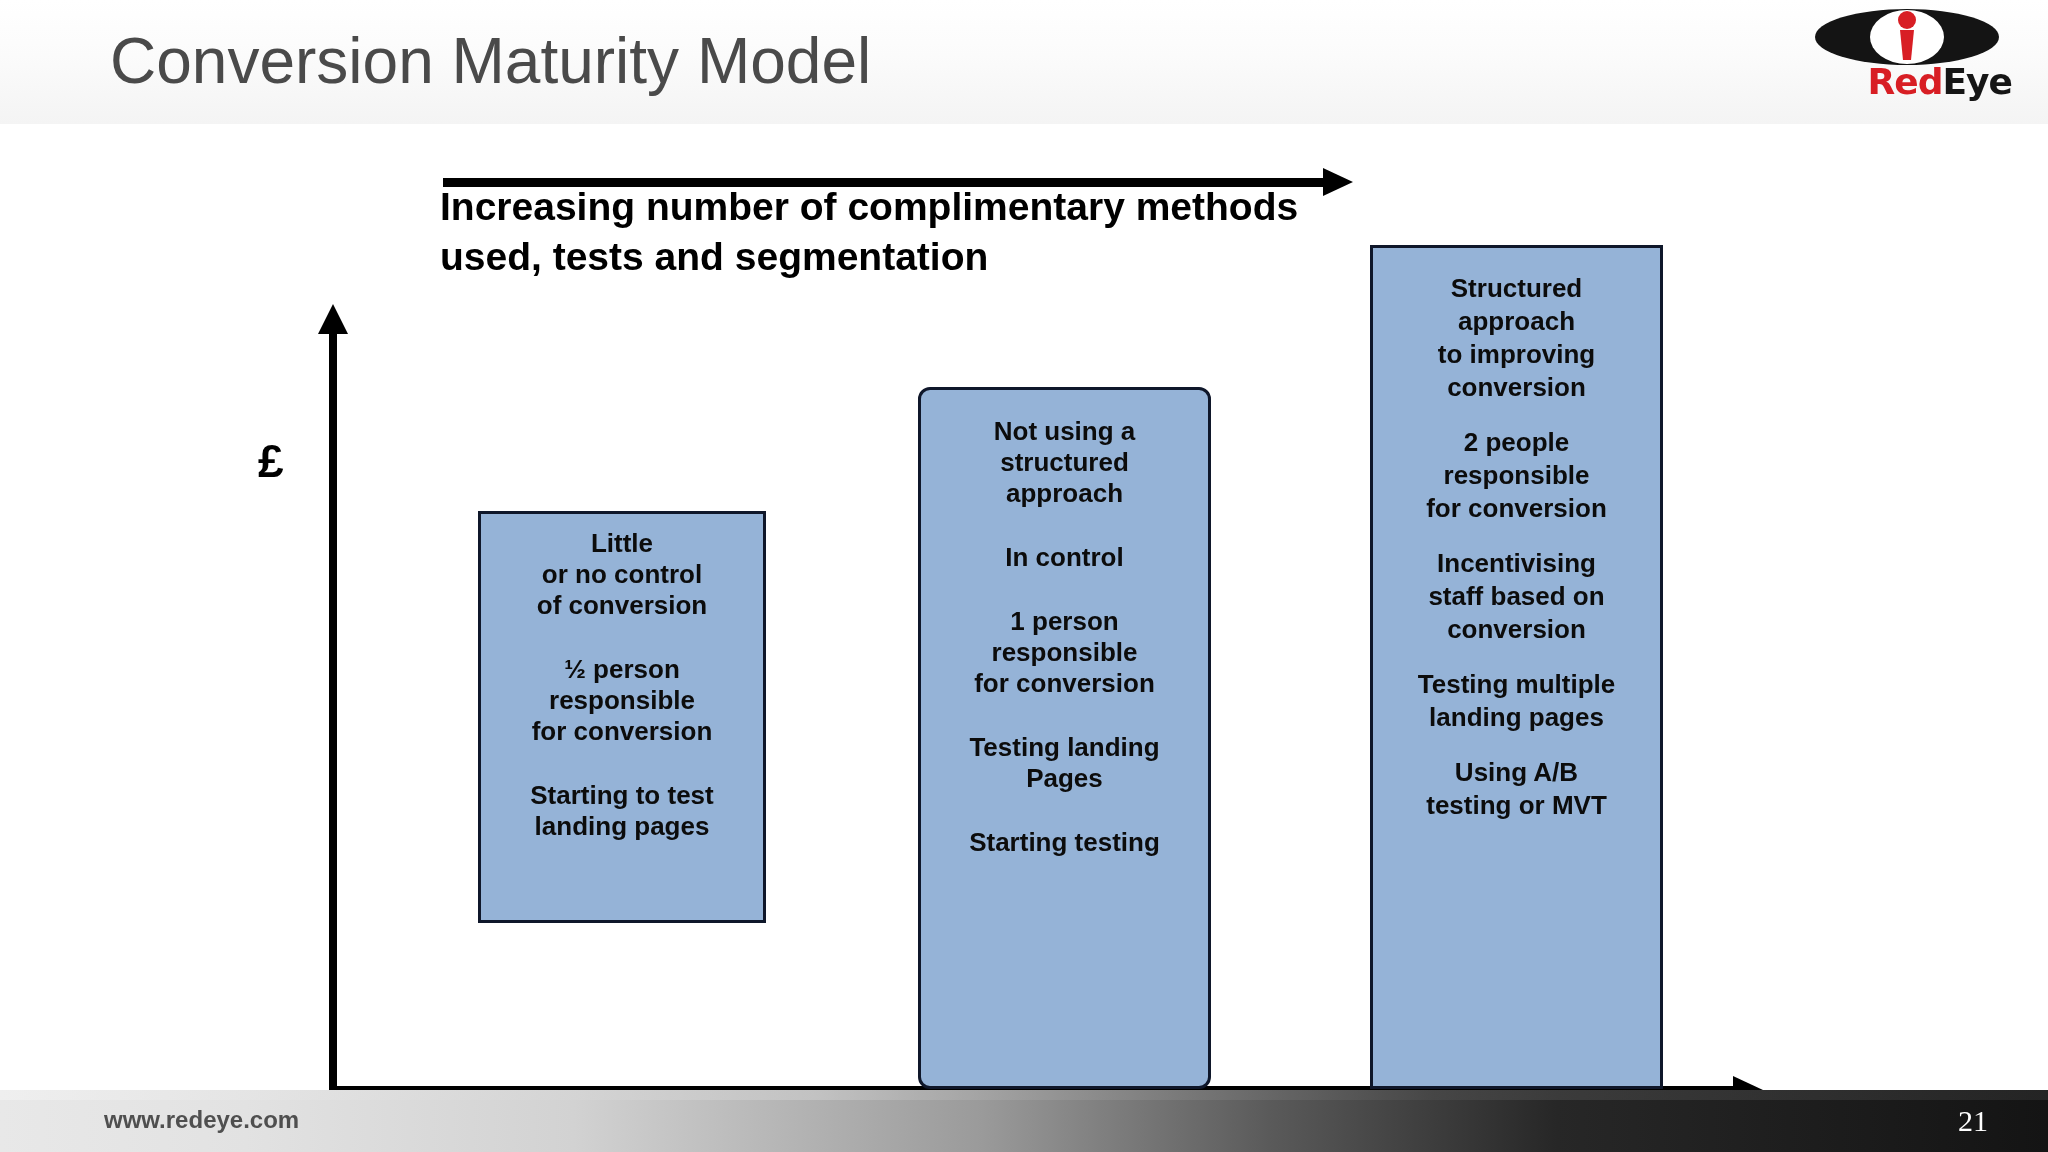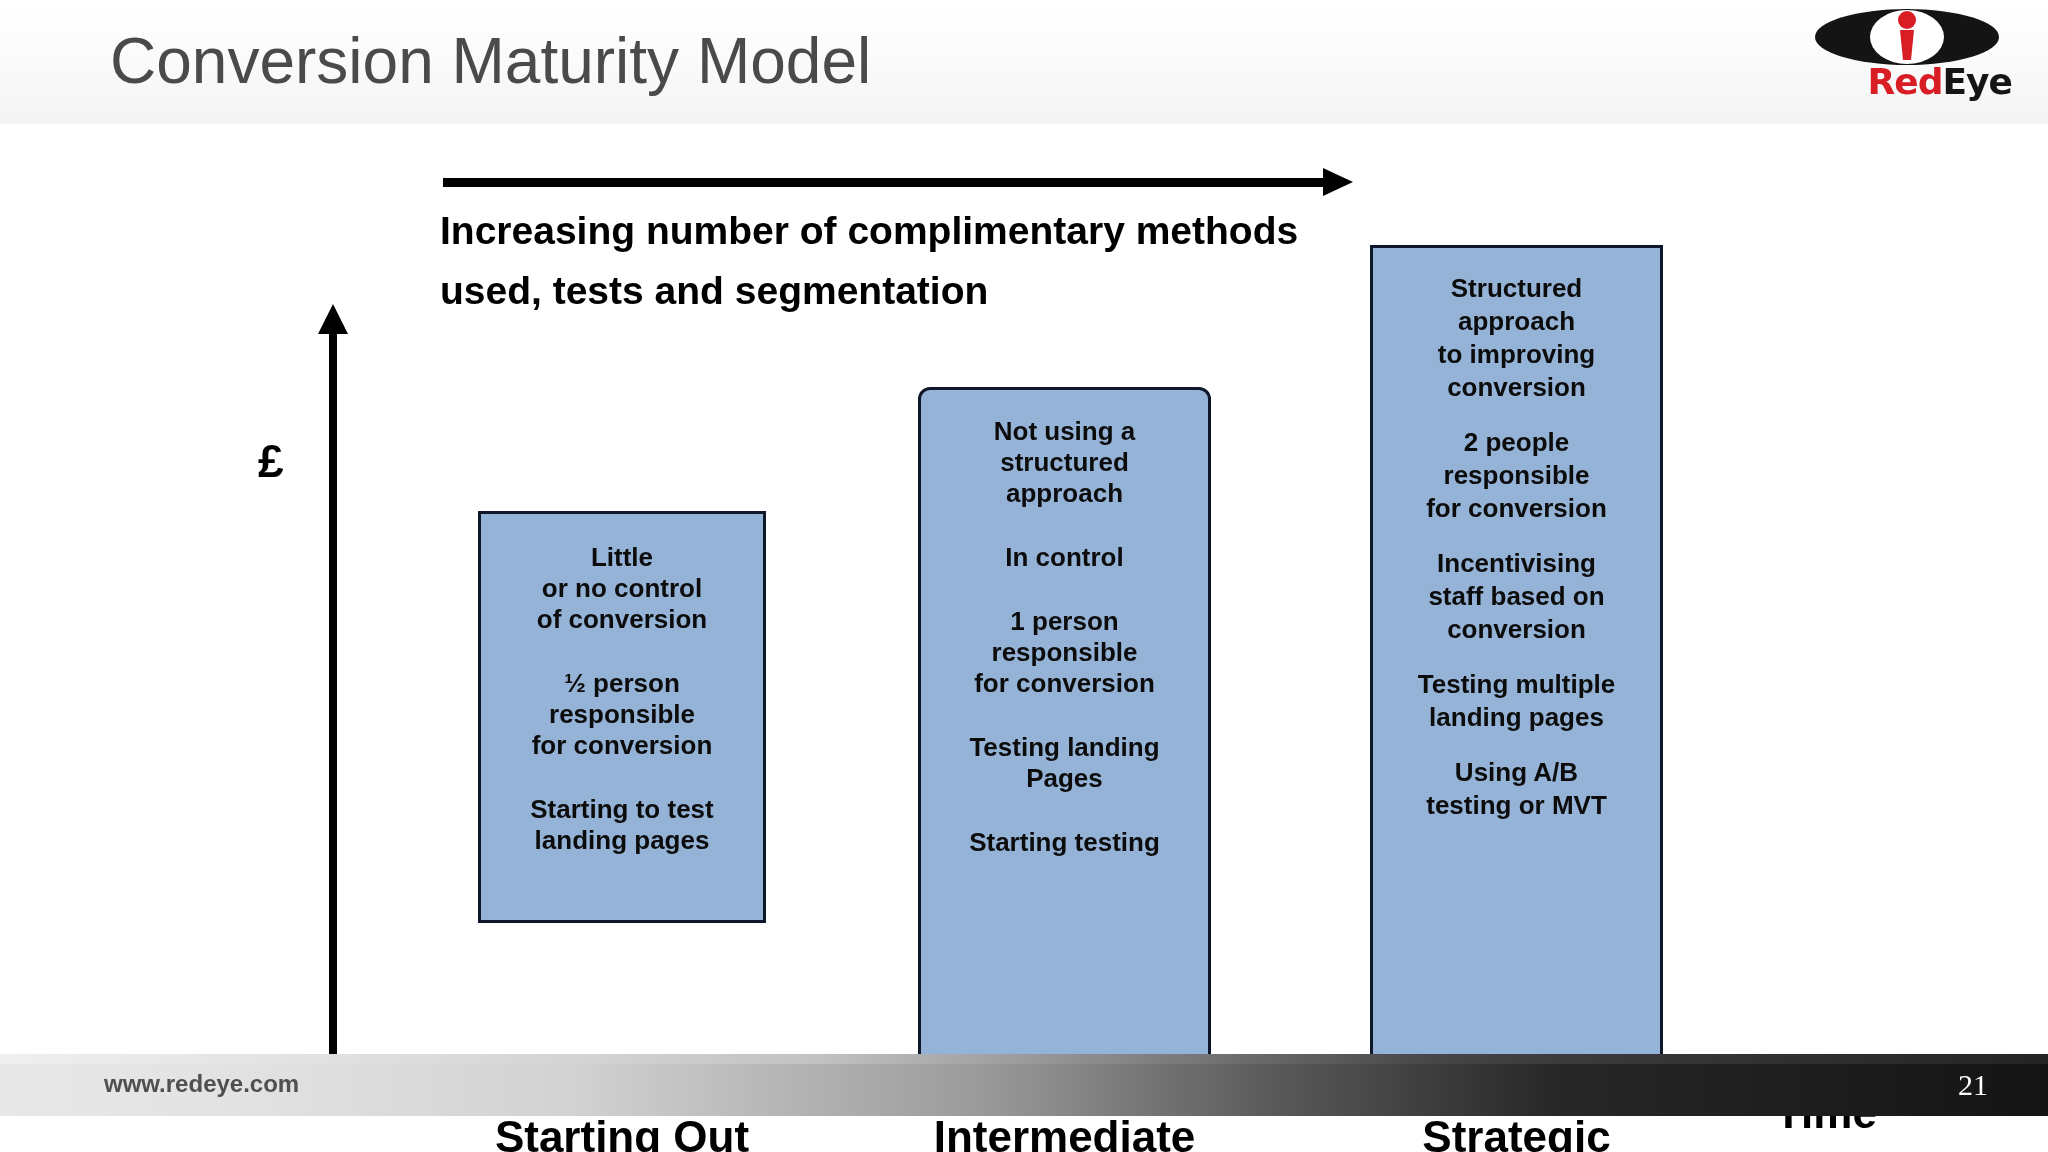--- a/index.html
+++ b/index.html
@@ -81,25 +81,25 @@
   #top-arrow-head {
     position: absolute;
     left: 1323px; top: 44px;
     width: 0; height: 0;
     border-top: 14px solid transparent;
     border-bottom: 14px solid transparent;
     border-left: 30px solid #000000;
   }
   #top-arrow-caption {
     position: absolute;
-    left: 440px; top: 77px;
+    left: 440px; top: 58px;
     width: 900px;
     font-size: 39px;
     font-weight: bold;
-    line-height: 60px;
+    line-height: 50px;
     color: #000000;
     font-family: "Liberation Sans", sans-serif;
   }
 
   
   #y-axis-line {
     position: absolute;
     left: 329px; top: 205px;
     width: 8px; height: 765px;
     background: #000000;
@@ -163,21 +163,21 @@
     font-weight: bold;
     color: #0c0c0c;
     text-align: center;
     line-height: 31px;
     width: 100%;
     font-family: "Liberation Sans", sans-serif;
     white-space: pre-line;
   }
   .bar-text + .bar-text { margin-top: 33px; }
 
-  #bar-1 { left: 478px; top: 387px;  width: 288px; height: 412px; padding-top: 28px; }
+  #bar-1 { left: 478px; top: 387px;  width: 288px; height: 412px; padding-top: 14px; }
   #bar-2 { left: 918px; top: 263px;  width: 293px; height: 702px; padding-top: 26px; border-radius: 12px; }
   #bar-3 { left: 1370px; top: 121px; width: 293px; height: 844px; padding-top: 24px; }
 
   #bar-3 .bar-text { line-height: 33px; }
   #bar-3 .bar-text + .bar-text { margin-top: 22px; }
 
   
   .cat-label {
     position: absolute;
     top: 988px;
@@ -188,21 +188,21 @@
     white-space: nowrap;
     font-family: "Liberation Sans", sans-serif;
   }
   #cat-1 { left: 478px; width: 288px; }
   #cat-2 { left: 918px; width: 293px; }
   #cat-3 { left: 1370px; width: 293px; }
 
   
   #footer {
     position: absolute;
-    left: 0; top: 1054px;
+    left: 0; top: 1090px;
     width: 2048px; height: 62px;
     background: linear-gradient(to right,
       #e8e8e8 0%, #e2e2e2 12%, #d2d2d2 28%,
       #9a9a9a 48%, #5a5a5a 62%, #272727 76%, #141414 100%);
   }
   #footer-highlight {
     position: absolute;
     left: 0; top: 0;
     width: 2048px; height: 10px;
     background: linear-gradient(to right, #f2f2f2 0%, #c9c9c9 40%, #4a4a4a 70%, #2b2b2b 100%);

